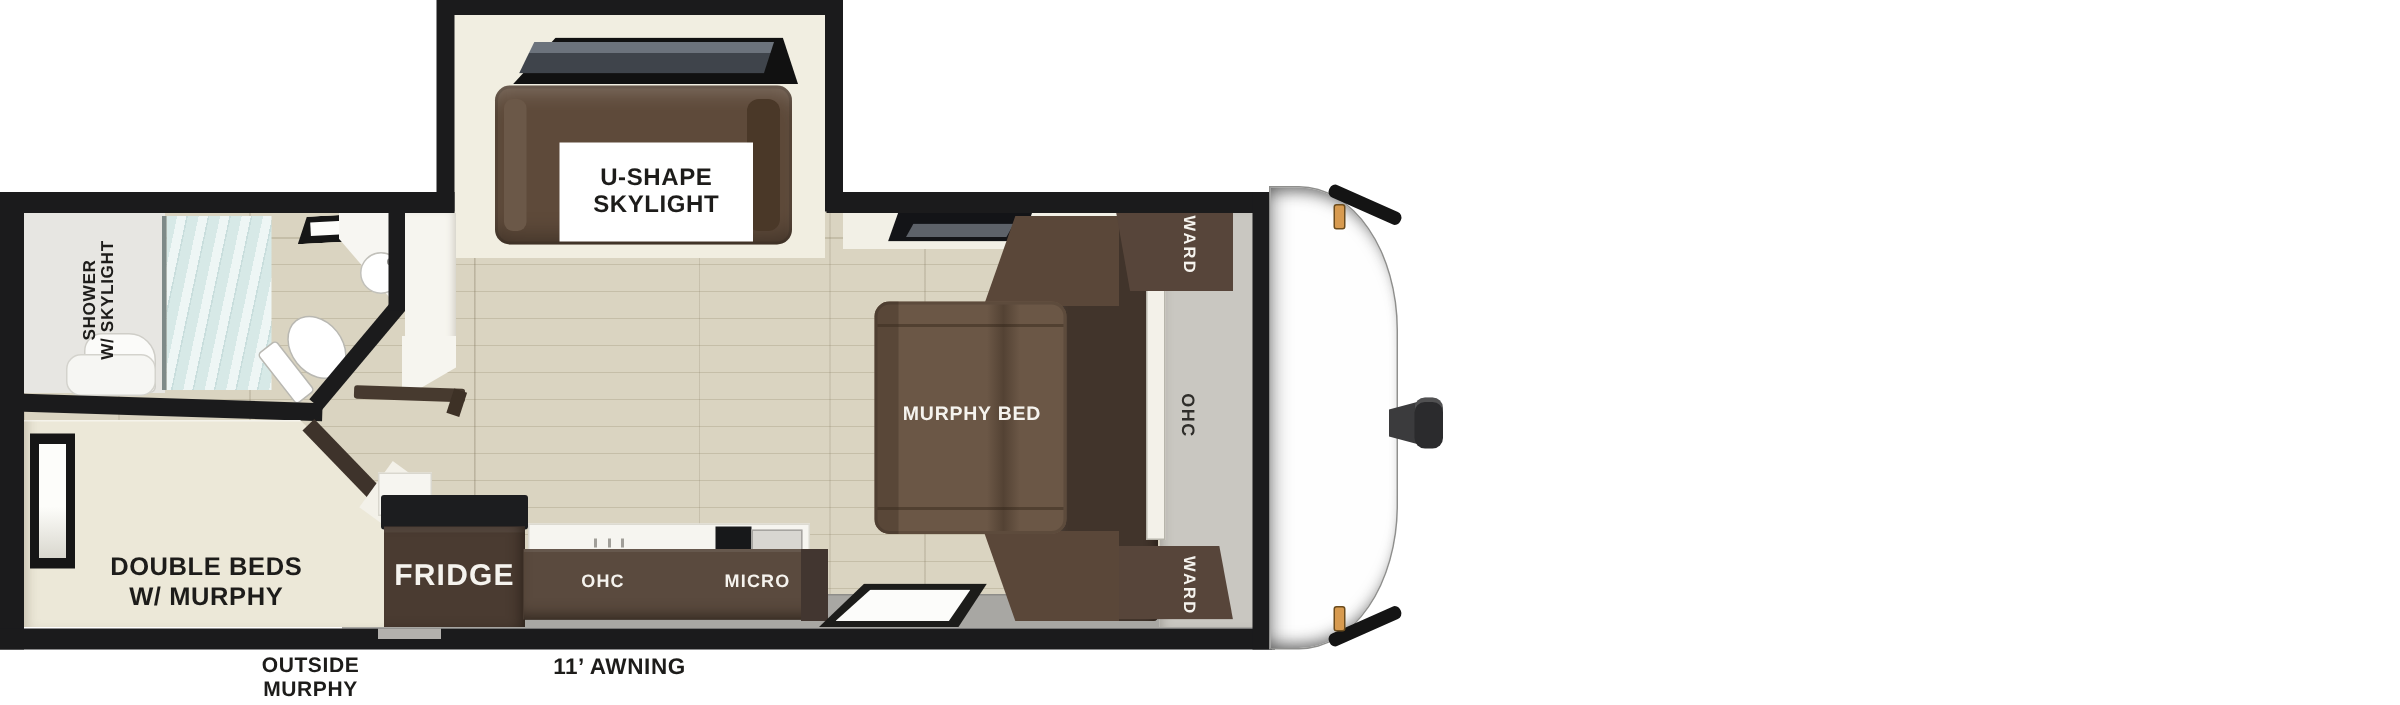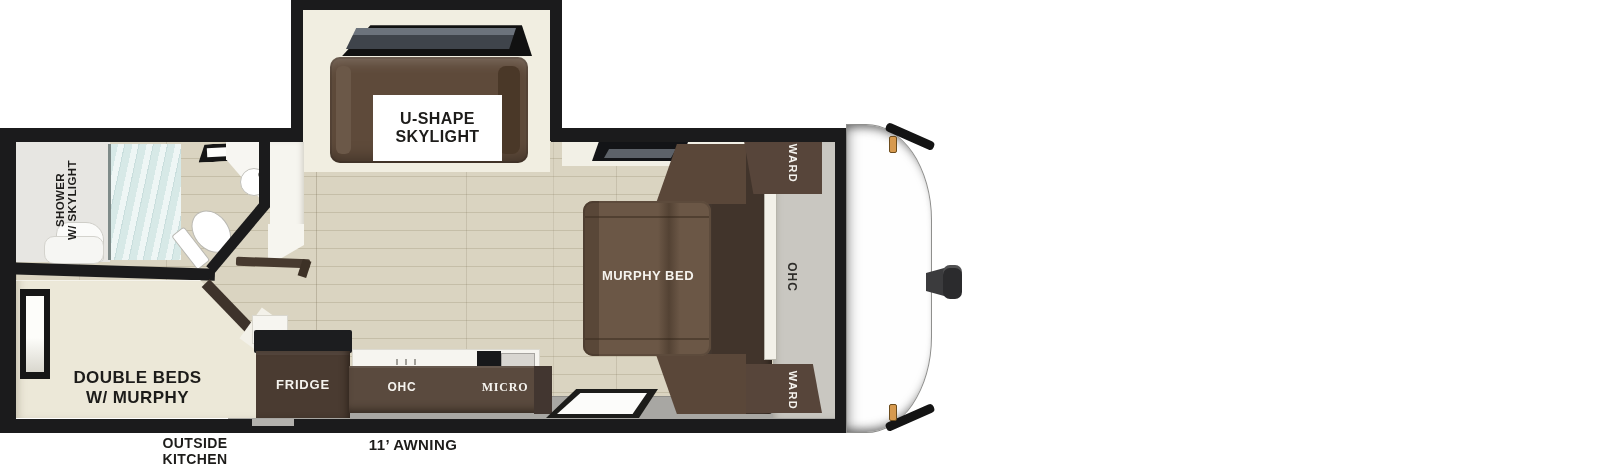--- a/index.html
+++ b/index.html
@@ -88,33 +88,33 @@
   </div>
   <div class="abs" style="left:20px;top:289px;width:30px;height:90px;background:#161616;"></div>
   <div class="abs" style="left:26px;top:296px;width:18px;height:76px;background:linear-gradient(#fdfdfa 55%,#d9d7ce);"></div>
   <div class="abs" style="left:194px;top:305px;width:76px;height:11px;background:#3e332b;transform:rotate(46deg);"></div>
   <div class="abs" style="left:248px;top:312px;width:28px;height:38px;background:#f3f1e9;transform:rotate(36deg);"></div>
 
   <div class="abs" style="left:252px;top:315px;width:34px;height:27px;background:#f6f5f0;border:1px solid #d9d7ce;"></div>
   <div class="abs" style="left:254px;top:330px;width:98px;height:23px;background:#1c1d1f;border-radius:2px;"></div>
   <div class="abs center" style="left:256px;top:351px;width:94px;height:67px;background:var(--c-fridge,#4a3b31);
               box-shadow:inset -6px 0 10px -5px #241b14, inset 0 4px 0 rgba(255,255,255,.06);">
-    <span class="lblw" style="position:static;font-size:13px;">FRIDGE</span>
+    <span class="lblw" style="position:static;font-size:20px;">FRIDGE</span>
   </div>
   <div class="abs" style="left:352px;top:349px;width:186px;height:19px;background:#f6f5f0;border:1px solid #dcdad1;"></div>
   <div class="abs" style="left:396px;top:359px;width:24px;height:6px;
               background:repeating-linear-gradient(90deg,#a19f99 0 2px,transparent 2px 9px);"></div>
   <div class="abs" style="left:477px;top:351px;width:24px;height:16px;background:#17181a;"></div>
   <div class="abs" style="left:501px;top:353px;width:32px;height:13px;background:#d8d6d1;border:1px solid #a6a4a0;"></div>
   <div class="abs" style="left:472px;top:366px;width:64px;height:4px;background:#8f8d89;"></div>
   <div class="abs" style="left:349px;top:366px;width:194px;height:47px;background:var(--c-cabinet,#5a4a3e);
               box-shadow:inset 0 -8px 10px -6px #2e241c, inset 0 2px 0 rgba(255,255,255,.08);"></div>
   <div class="abs" style="left:534px;top:366px;width:18px;height:48px;background:#423630;"></div>
   <div class="lblw" style="left:372px;top:380px;width:60px;height:14px;font-size:12px;">OHC</div>
-  <div class="lblw" style="left:475px;top:380px;width:60px;height:14px;font-size:12px;font-family:Liberation Serif, serif;">MICRO</div>
+  <div class="lblw" style="left:475px;top:380px;width:60px;height:14px;font-size:12px;">MICRO</div>
 
   <div class="abs" style="left:546px;top:389px;width:112px;height:29px;background:#1c1c1a;
               clip-path:polygon(0 100%,27% 0,100% 0,83% 100%);"></div>
   <div class="abs" style="left:557px;top:393px;width:90px;height:21px;background:#fcfcfa;
               clip-path:polygon(0 100%,26% 0,100% 0,84% 100%);"></div>
 
   <div class="abs" style="left:706px;top:144px;width:66px;height:270px;background:var(--c-sofa,#41342b);border-radius:3px;
               box-shadow:inset 4px 0 8px -4px rgba(255,255,255,.12), inset -6px 0 8px -5px #1f1812;"></div>
   <div class="abs" style="left:650px;top:144px;width:96px;height:60px;background:#5a4739;
               clip-path:polygon(28% 0,100% 0,100% 100%,6% 100%);"></div>
@@ -152,19 +152,19 @@
               box-shadow:inset 10px 0 12px -8px rgba(60,60,60,.5), inset 0 10px 10px -7px rgba(30,30,30,.6), inset 0 -10px 10px -7px rgba(30,30,30,.6);"></div>
   <div class="abs" style="left:884px;top:132px;width:52px;height:9px;background:#141414;border-radius:4px;transform:rotate(24deg);"></div>
   <div class="abs" style="left:884px;top:413px;width:52px;height:9px;background:#141414;border-radius:4px;transform:rotate(-24deg);"></div>
   <div class="abs" style="left:889px;top:136px;width:6px;height:15px;background:var(--c-marker,#d79a4f);border:1px solid #6c4c1d;border-radius:2px;"></div>
   <div class="abs" style="left:889px;top:404px;width:6px;height:15px;background:var(--c-marker,#d79a4f);border:1px solid #6c4c1d;border-radius:2px;"></div>
   <div class="abs" style="left:926px;top:267px;width:20px;height:30px;background:#3b3b3d;
               clip-path:polygon(0 20%,100% 2%,100% 98%,0 80%);"></div>
   <div class="abs" style="left:943px;top:265px;width:19px;height:34px;background:#2b2b2d;border-radius:7px;
               box-shadow:inset 0 3px 0 rgba(255,255,255,.18);"></div>
 
-  <div class="abs center" style="left:128px;top:433px;width:134px;height:36px;">
+  <div class="abs center" style="left:140px;top:433px;width:134px;height:36px;">
     <span class="lbl" style="position:static;font-size:14px;">OUTSIDE</span>
-    <span class="lbl" style="position:static;font-size:14px;">KITCHEN</span>
+    <span class="lbl" style="position:static;font-size:14px;">MURPHY</span>
   </div>
   <div class="lbl" style="left:340px;top:436px;width:146px;height:18px;font-size:15px;">11’ AWNING</div>
 
 </div>
 
 </body></html>

